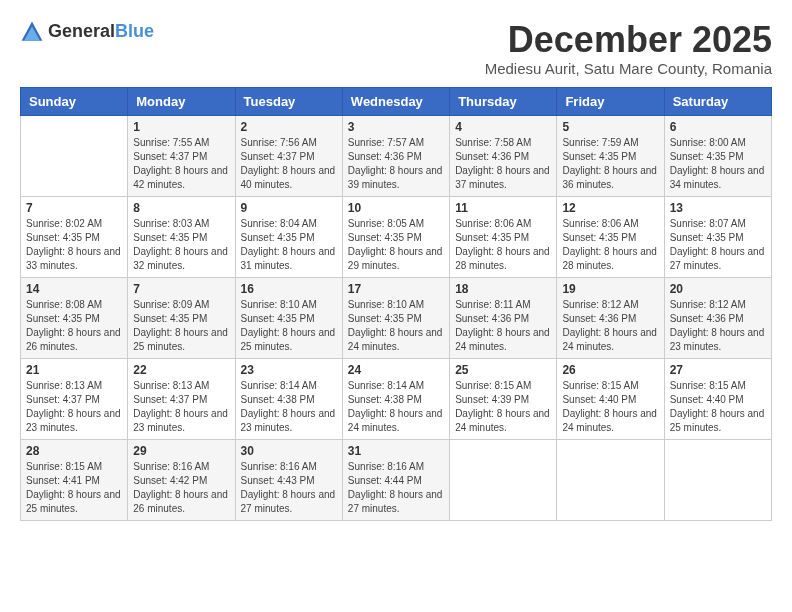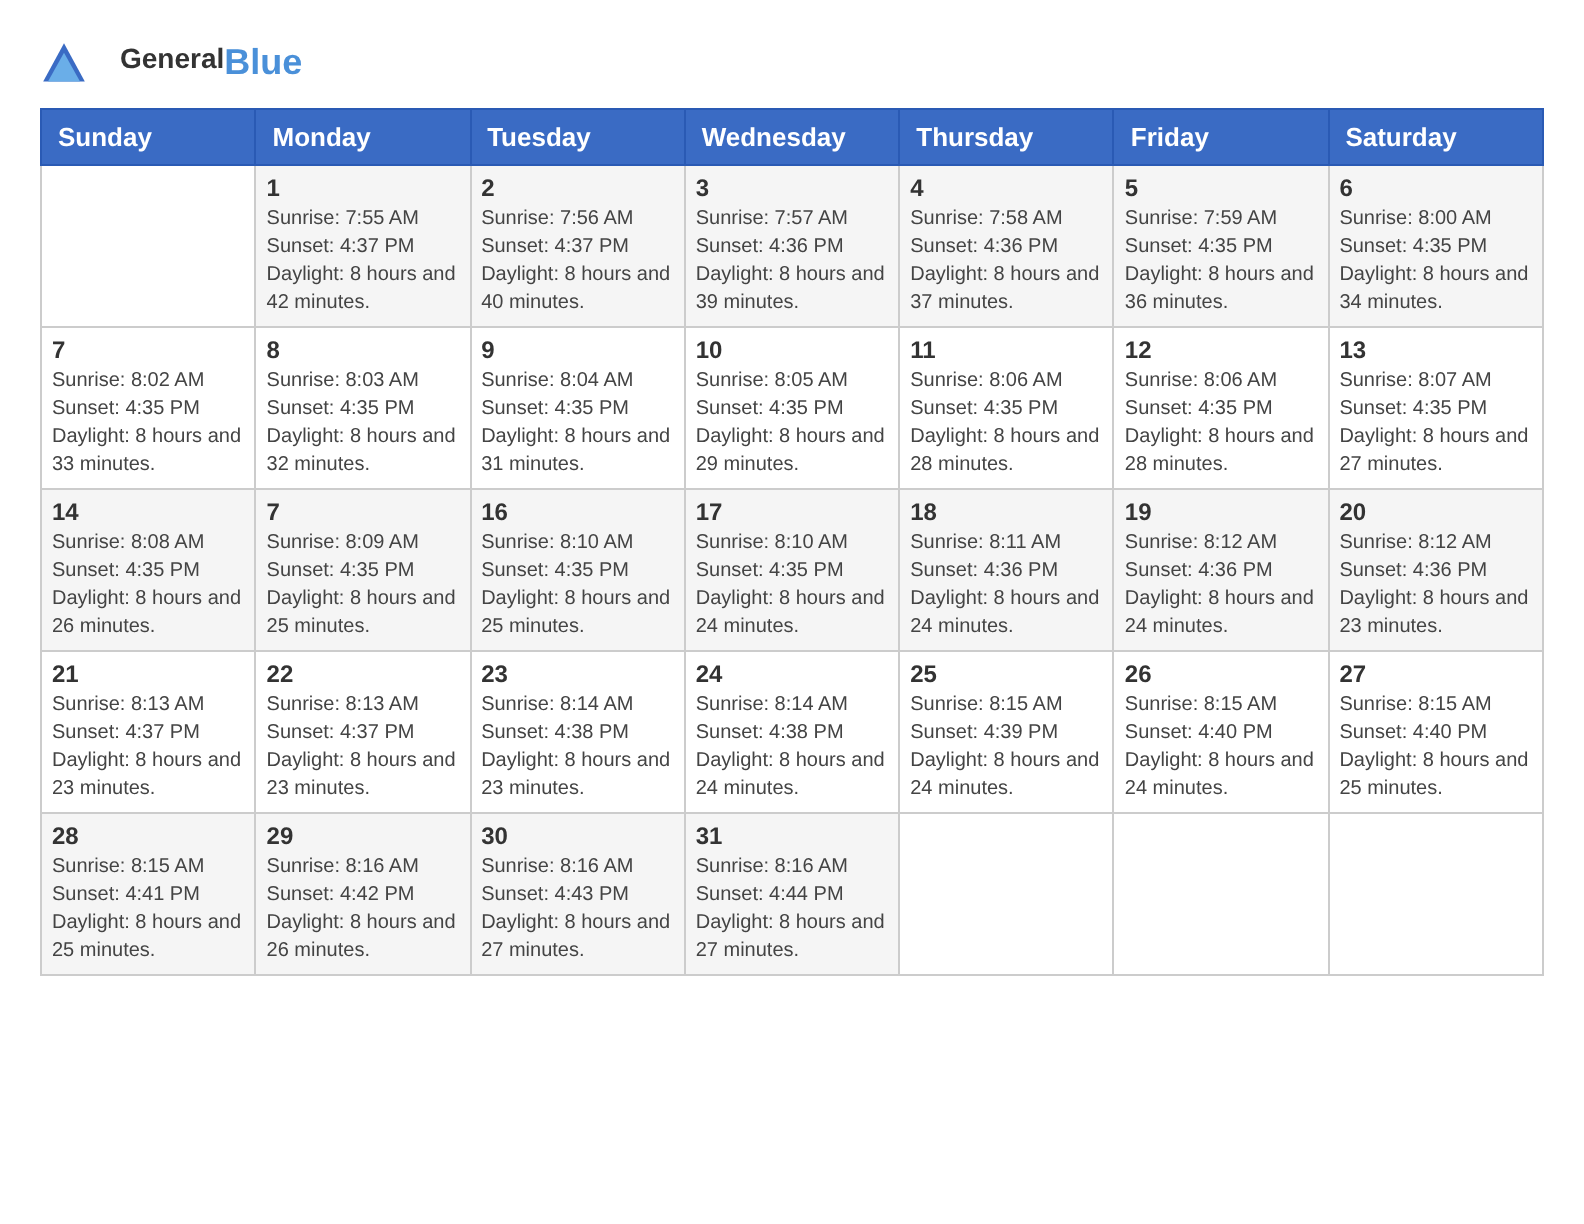--- a/index.html
+++ b/index.html
@@ -15,25 +15,24 @@
       justify-content: space-between;
       align-items: flex-start;
       margin-bottom: 10px;
     }
     .logo {
       display: flex;
       align-items: center;
       gap: 4px;
     }
     .logo-text-general {
-      font-size: 14px;
+      font-size: 18px;
       font-weight: bold;
       color: #333;
       line-height: 1.1;
-      margin-left: 12px;
     }
     .logo-text-blue {
       font-size: 18px;
       font-weight: bold;
       color: #4a90d9;
       line-height: 1.1;
       text-align: right;
     }
     .logo-icon {
       width: 24px;
@@ -103,20 +102,22 @@
       <polygon points="15,8 25,26 5,26" fill="#6aaee8"></polygon>
     </svg>
     <div>
       <div style="display:flex;">
         <span class="logo-text-general">General</span>
         <span class="logo-text-blue">Blue</span>
       </div>
     </div>
   </div>
   <div class="title-block">
+    <div class="month-title">December 2025</div>
+    <div class="subtitle">Mediesu Aurit, Satu Mare County, Romania</div>
   </div>
 </div>
 
 <table>
   <thead>
     <tr id="days-header">
     <th>Sunday</th>
         <th>Monday</th>
         <th>Tuesday</th>
         <th>Wednesday</th>

